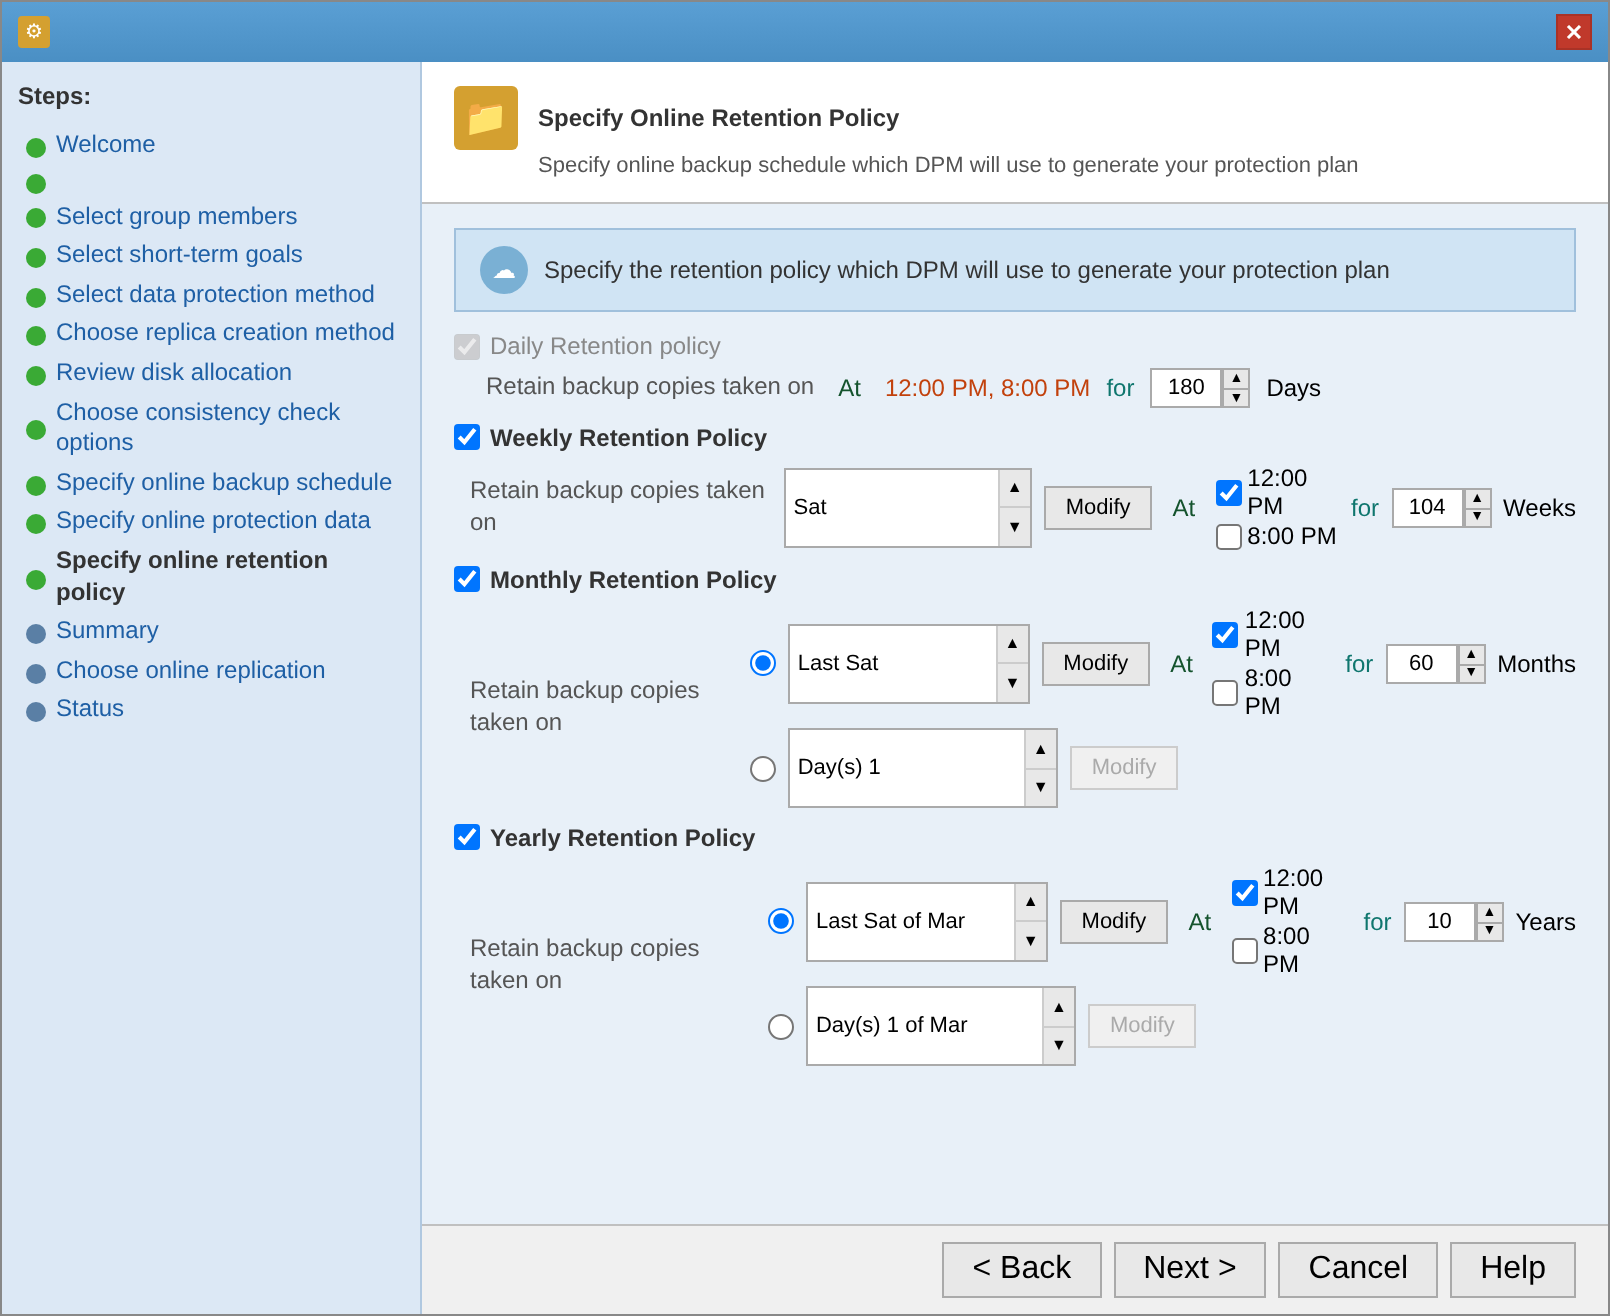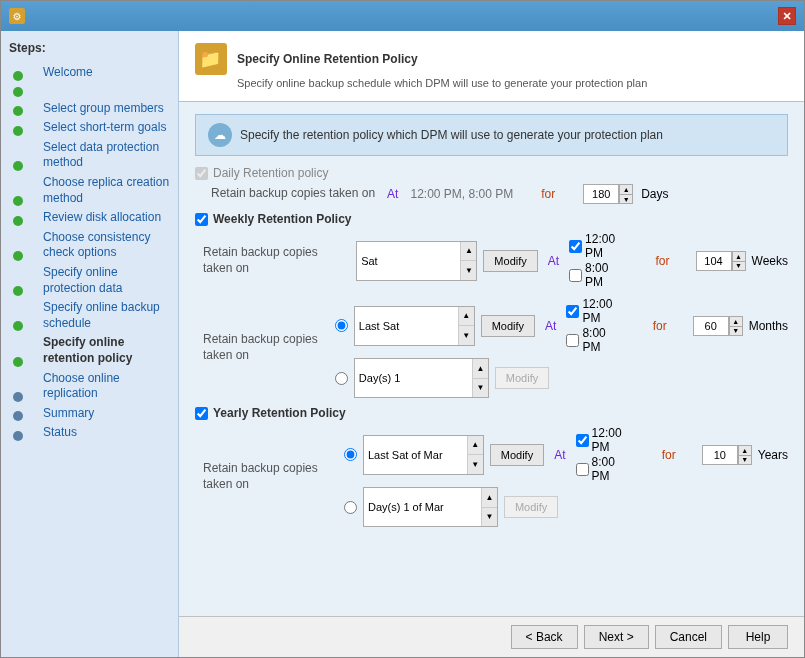--- a/index.html
+++ b/index.html
@@ -7,23 +7,23 @@
 
     .window { width: 805px; height: 658px; background: #f0f0f0; border: 1px solid #888; display: flex; flex-direction: column; }
 
     .title-bar { background: linear-gradient(to bottom, #5a9fd4, #4a8fc4); height: 30px; display: flex; align-items: center; justify-content: space-between; padding: 0 8px; color: white; font-size: 13px; font-weight: normal; }
     .title-bar-left { display: flex; align-items: center; gap: 6px; }
     .title-icon { width: 16px; height: 16px; background: #d4a030; border-radius: 2px; display: flex; align-items: center; justify-content: center; color: white; font-size: 10px; }
     .close-btn { width: 18px; height: 18px; background: #c0392b; color: white; border: 1px solid #a93226; display: flex; align-items: center; justify-content: center; cursor: pointer; font-size: 11px; font-weight: bold; }
 
     .content-area { display: flex; flex: 1; overflow: hidden; }
 
-    .sidebar { width: 178px; background: #dce8f5; border-right: 1px solid #b0c8e0; padding: 10px 8px; overflow-y: auto; flex-shrink: 0; }
+    .sidebar { width: 210px; background: #dce8f5; border-right: 1px solid #b0c8e0; padding: 10px 8px; overflow-y: auto; flex-shrink: 0; }
     .sidebar-title { font-weight: bold; color: #333; margin-bottom: 8px; font-size: 12px; }
-    .sidebar-item { padding: 2px 0 2px 4px; color: #1e5fa5; cursor: pointer; display: flex; align-items: flex-end; gap: 20px; line-height: 1.3; }
+    .sidebar-item { padding: 2px 0 2px 4px; color: #1e5fa5; cursor: pointer; display: flex; align-items: center; gap: 5px; line-height: 1.3; }
     .sidebar-item.active { color: #333; font-weight: bold; cursor: default; }
     .sidebar-item .dot { width: 10px; height: 10px; border-radius: 50%; flex-shrink: 0; margin-top: 2px; }
     .dot-green { background: #3aaa35; }
     .dot-blue { background: #5a7fa5; }
     .dot-active { background: #3aaa35; }
 
     .main { flex: 1; display: flex; flex-direction: column; padding: 0; overflow: hidden; }
 
     .header-section { background: white; padding: 12px 16px; border-bottom: 1px solid #c0c0c0; }
     .header-title { font-size: 14px; font-weight: bold; color: #333; display: flex; align-items: center; gap: 10px; }
@@ -34,44 +34,44 @@
 
     .policy-desc { background: #d0e4f4; border: 1px solid #a0c0dc; padding: 8px 12px; margin-bottom: 10px; display: flex; align-items: center; gap: 8px; color: #333; }
     .policy-desc-icon { width: 24px; height: 24px; background: #7ab0d4; border-radius: 50%; flex-shrink: 0; display: flex; align-items: center; justify-content: center; color: white; font-size: 12px; }
 
     .daily-section { margin-bottom: 8px; }
     .checkbox-label { display: flex; align-items: center; gap: 5px; color: #888; margin-bottom: 4px; }
     .checkbox-label input[type="checkbox"] { margin: 0; }
 
     .retain-row { display: flex; align-items: center; gap: 8px; margin-bottom: 4px; margin-left: 16px; }
     .retain-label { color: #555; min-width: 90px; line-height: 1.3; }
-    .at-label { color: #6d28d9; margin: 0 4px; }
-    .time-block { color: #737373; }
-    .for-label { color: #c2410c; margin: 0 20px; }
+    .at-label { color: #14532d; margin: 0 4px; }
+    .time-block { color: #c2410c; }
+    .for-label { color: #0f766e; margin: 0 0; }
 
     .spinner-group { display: flex; align-items: center; }
     .spinner-input { width: 36px; height: 20px; border: 1px solid #aaa; text-align: center; font-size: 11px; background: white; }
     .spinner-btns { display: flex; flex-direction: column; }
     .spinner-btn { width: 14px; height: 10px; border: 1px solid #aaa; background: #e8e8e8; cursor: pointer; display: flex; align-items: center; justify-content: center; font-size: 7px; line-height: 1; }
     .spinner-btn:first-child { border-bottom: none; }
 
-    .section-header { display: flex; align-items: flex-end; gap: 5px; font-weight: bold; color: #333; margin: 8px 0 6px 0; }
+    .section-header { display: flex; align-items: flex-start; gap: 5px; font-weight: bold; color: #333; margin: 8px 0 6px 0; }
     .section-header input[type="checkbox"] { margin: 0; }
 
     .policy-row { display: flex; align-items: center; gap: 6px; margin-bottom: 4px; margin-left: 8px; }
 
     .modify-btn { background: #e8e8e8; border: 1px solid #aaa; padding: 3px 10px; cursor: pointer; font-size: 11px; height: 22px; display: flex; align-items: center; }
     .modify-btn-disabled { background: #f0f0f0; border: 1px solid #ccc; color: #aaa; padding: 3px 10px; font-size: 11px; height: 22px; display: flex; align-items: center; }
 
     .time-checks { display: flex; flex-direction: column; gap: 1px; }
     .time-check { display: flex; align-items: center; gap: 3px; font-size: 11px; }
     .time-check input[type="checkbox"] { margin: 0; }
 
     .footer { background: #f0f0f0; border-top: 1px solid #c0c0c0; padding: 8px 16px; display: flex; justify-content: flex-end; gap: 6px; }
-    .footer-btn { padding: 4px 14px; border: 1px solid #aaa; background: #e8e8e8; cursor: pointer; font-size: 12px; min-width: 60px; }
+    .footer-btn { padding: 4px 14px; border: 1px solid #aaa; background: #e8e8e8; cursor: pointer; font-size: 16px; min-width: 60px; }
 
     .select-with-scroll { display: flex; border: 1px solid #aaa; background: white; width: 135px; height: 40px; overflow: hidden; }
     .select-text-area { flex: 1; display: flex; align-items: center; padding: 2px 4px; font-size: 11px; }
     .select-arrows { display: flex; flex-direction: column; width: 16px; border-left: 1px solid #ccc; }
     .select-arrow-btn { flex: 1; background: #e8e8e8; display: flex; align-items: center; justify-content: center; font-size: 8px; cursor: pointer; }
     .select-arrow-btn:first-child { border-bottom: 1px solid #ccc; }
   </style>
 </head>
 <body>
 
@@ -115,37 +115,37 @@
       <div class="sidebar-item">
         <div class="dot dot-green"></div>
         <span>Review disk allocation</span>
       </div>
       <div class="sidebar-item">
         <div class="dot dot-green"></div>
         <span>Choose consistency check options</span>
       </div>
       <div class="sidebar-item">
         <div class="dot dot-green"></div>
+        <span>Specify online backup schedule</span>
+      </div>
+      <div class="sidebar-item">
+        <div class="dot dot-green"></div>
         <span>Specify online protection data</span>
-      </div>
-      <div class="sidebar-item">
-        <div class="dot dot-green"></div>
-        <span>Specify online backup schedule</span>
       </div>
       <div class="sidebar-item active">
         <div class="dot dot-active"></div>
         <span>Specify online retention policy</span>
       </div>
       <div class="sidebar-item">
         <div class="dot dot-blue"></div>
+        <span>Summary</span>
+      </div>
+      <div class="sidebar-item">
+        <div class="dot dot-blue"></div>
         <span>Choose online replication</span>
-      </div>
-      <div class="sidebar-item">
-        <div class="dot dot-blue"></div>
-        <span>Summary</span>
       </div>
       <div class="sidebar-item">
         <div class="dot dot-blue"></div>
         <span>Status</span>
       </div>
     </div>
 
     <div class="main">
 
       <div class="header-section">
@@ -216,20 +216,24 @@
               <div class="spinner-btns">
                 <div class="spinner-btn">▲</div>
                 <div class="spinner-btn">▼</div>
               </div>
             </div>
             <span>Weeks</span>
           </div>
         </div>
 
         <div style="margin-top: 8px;">
+          <div class="section-header">
+            <input type="checkbox" checked="" style="">
+            <span>Monthly Retention Policy</span>
+          </div>
           <div class="policy-row">
             <span class="retain-label">Retain backup copies taken on</span>
             <div style="display:flex; flex-direction:column; gap:4px;">
               <div style="display:flex; align-items:center; gap:6px;">
                 <input type="radio" name="monthly-option" checked="" style="">
                 <div class="select-with-scroll">
                   <div class="select-text-area">Last Sat</div>
                   <div class="select-arrows">
                     <div class="select-arrow-btn">▲</div>
                     <div class="select-arrow-btn">▼</div>

